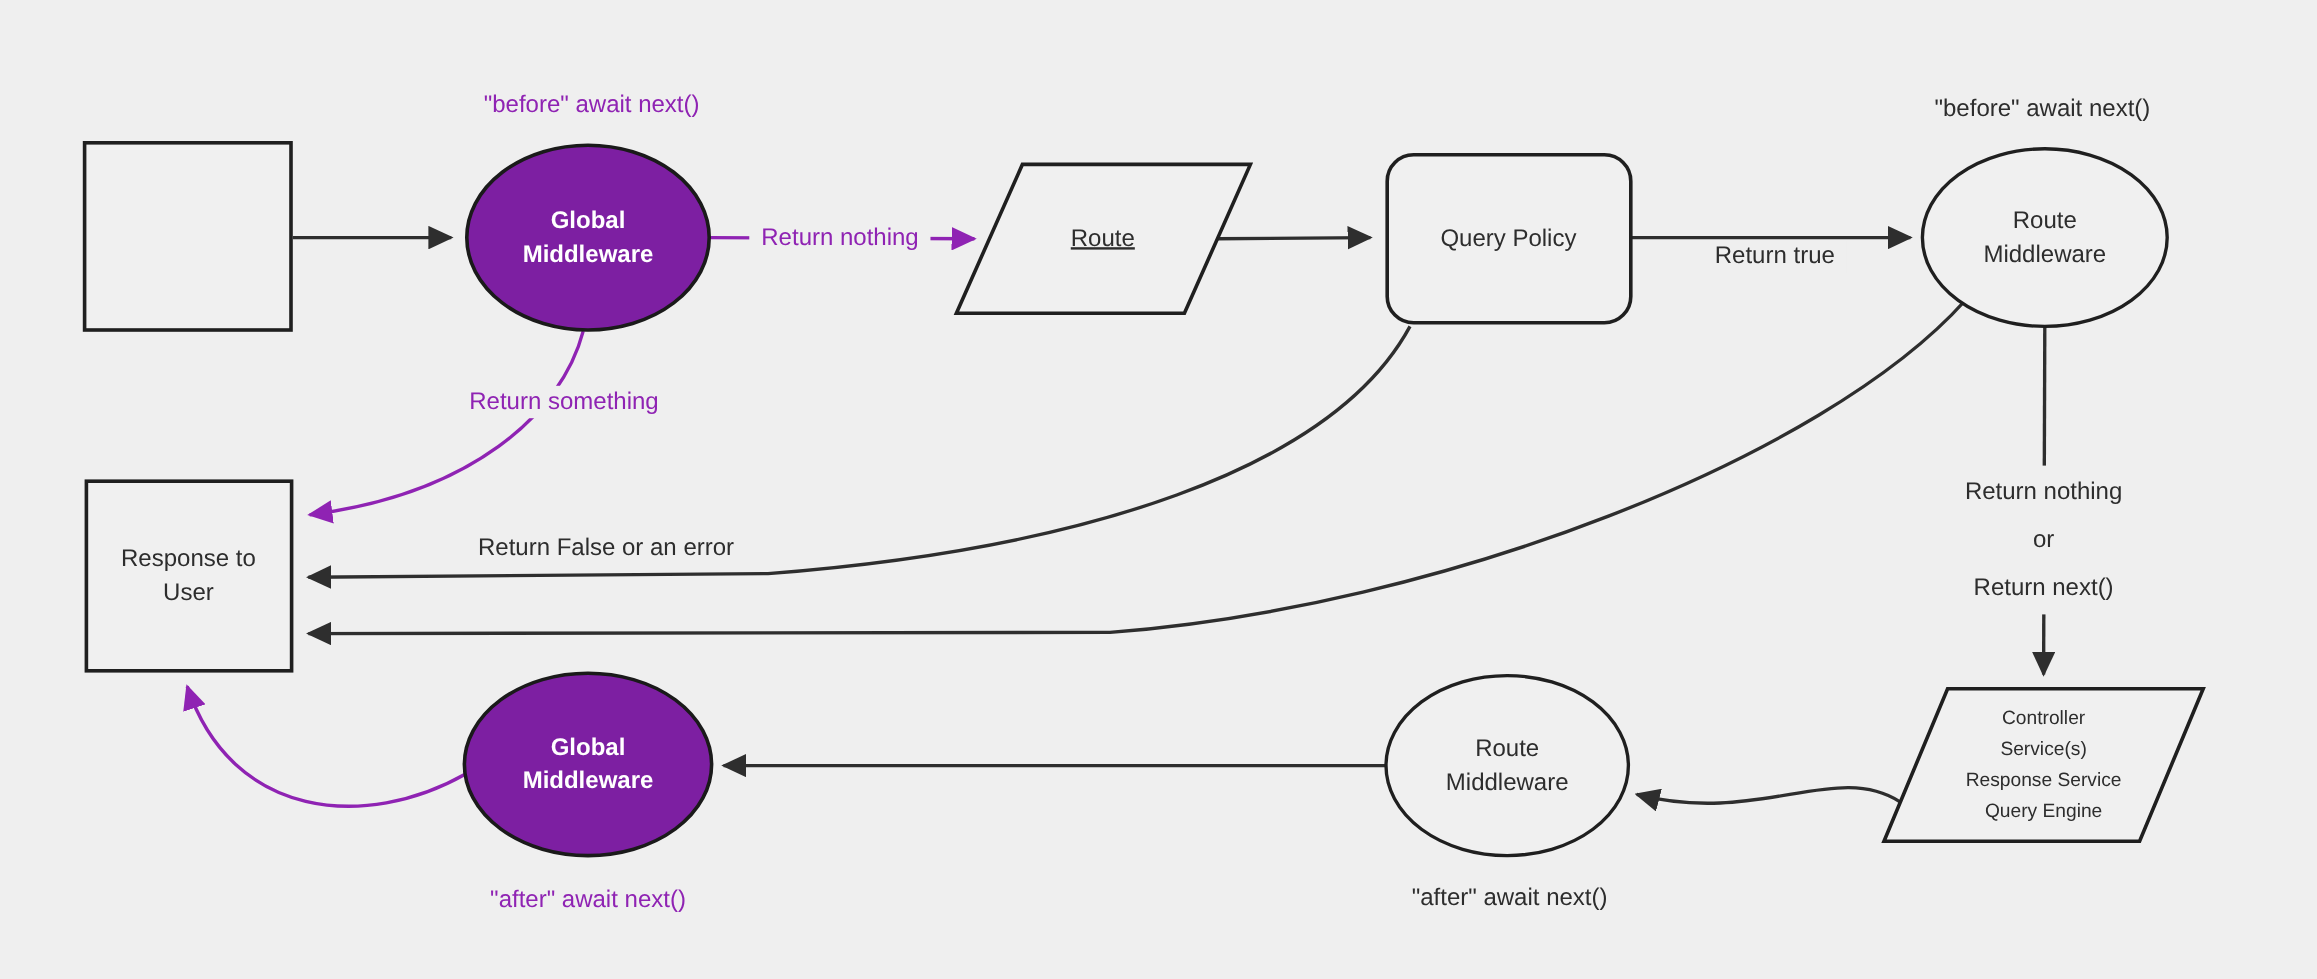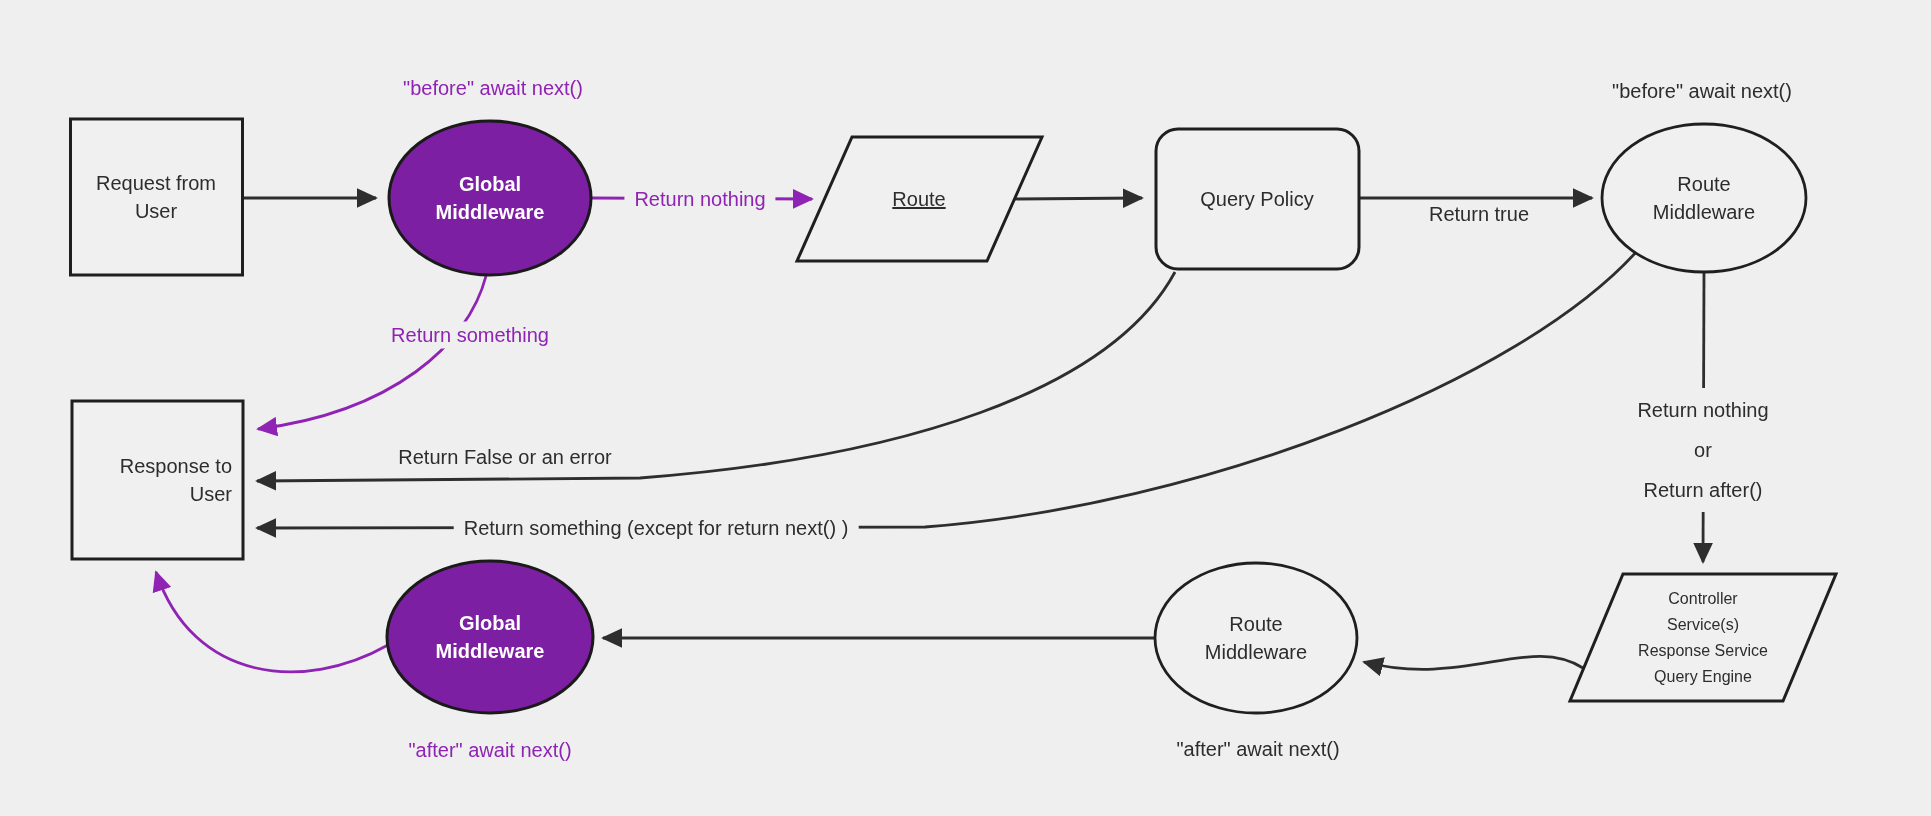--- a/index.html
+++ b/index.html
@@ -65,43 +65,41 @@
     <ellipse cx="490" cy="198" rx="101" ry="77" fill="#7d1fa2" stroke="#1a1a1a" stroke-width="3"></ellipse>
     <polygon points="852,137 1042,137 987,261 797,261" fill="#f0f0f0" stroke="#1f1f1f" stroke-width="3"></polygon>
     <rect x="1156" y="129" width="203" height="140" rx="22" fill="#f0f0f0" stroke="#1f1f1f" stroke-width="3"></rect>
     <ellipse cx="1704" cy="198" rx="102" ry="74" fill="#f0f0f0" stroke="#1f1f1f" stroke-width="2.8"></ellipse>
     <polygon points="1623,574 1836,574 1783,701 1570,701" fill="#f0f0f0" stroke="#1f1f1f" stroke-width="3"></polygon>
     <ellipse cx="1256" cy="638" rx="101" ry="75" fill="#f0f0f0" stroke="#1f1f1f" stroke-width="2.8"></ellipse>
     <ellipse cx="490" cy="637" rx="103" ry="76" fill="#7d1fa2" stroke="#1a1a1a" stroke-width="3"></ellipse>
     <rect x="72" y="401" width="171" height="158" fill="#f0f0f0" stroke="#1f1f1f" stroke-width="3"></rect>
   </svg>
 
-  <div class="node-lbl" style="left:156px; top:197px; width:150px;">Request from User</div>
   <div class="node-lbl white" style="left:490px; top:198px; width:130px;">Global Middleware</div>
   <div class="node-lbl" style="left:919px; top:199px; width:150px;text-decoration:underline;">Route</div>
   <div class="node-lbl" style="left:1257px; top:199px; width:170px;">Query Policy</div>
   <div class="node-lbl" style="left:1704px; top:198px; width:130px;">Route Middleware</div>
   <div class="node-lbl ctrl-lines" style="left:1703px; top:638px; width:200px;">
     <div>Controller</div>
     <div>Service(s)</div>
     <div>Response Service</div>
     <div>Query Engine</div>
   </div>
   <div class="node-lbl" style="left:1256px; top:638px; width:130px;">Route Middleware</div>
   <div class="node-lbl white" style="left:490px; top:637px; width:130px;">Global Middleware</div>
-  <div class="node-lbl" style="left:157px; top:480px; width:150px;text-align:right;">Response to User</div>
+  <div class="node-lbl" style="left:157px; top:480px; width:150px;">Response to User</div>
 
   <div class="lbl purple" style="left:493px; top:88px;">"before" await next()</div>
   <div class="lbl" style="left:1702px; top:91px;">"before" await next()</div>
   <div class="lbl edge-lbl purple" style="left:700px; top:199px;">Return nothing</div>
   <div class="lbl edge-lbl" style="left:1479px; top:198px;margin-top:16px;">Return true</div>
   <div class="lbl edge-lbl purple" style="left:470px; top:335px;">Return something</div>
   <div class="lbl edge-lbl multi" style="left:1703px; top:450px;">
     <div>Return nothing</div>
     <div>or</div>
-    <div>Return after()</div>
+    <div>Return next()</div>
   </div>
   <div class="lbl edge-lbl" style="left:505px; top:457px;">Return False or an error</div>
-  <div class="lbl edge-lbl" style="left:656px; top:528px;">Return something (except for return next() )</div>
   <div class="lbl purple" style="left:490px; top:750px;">"after" await next()</div>
   <div class="lbl" style="left:1258px; top:749px;">"after" await next()</div>
 
 </div>
 
 </body></html>

